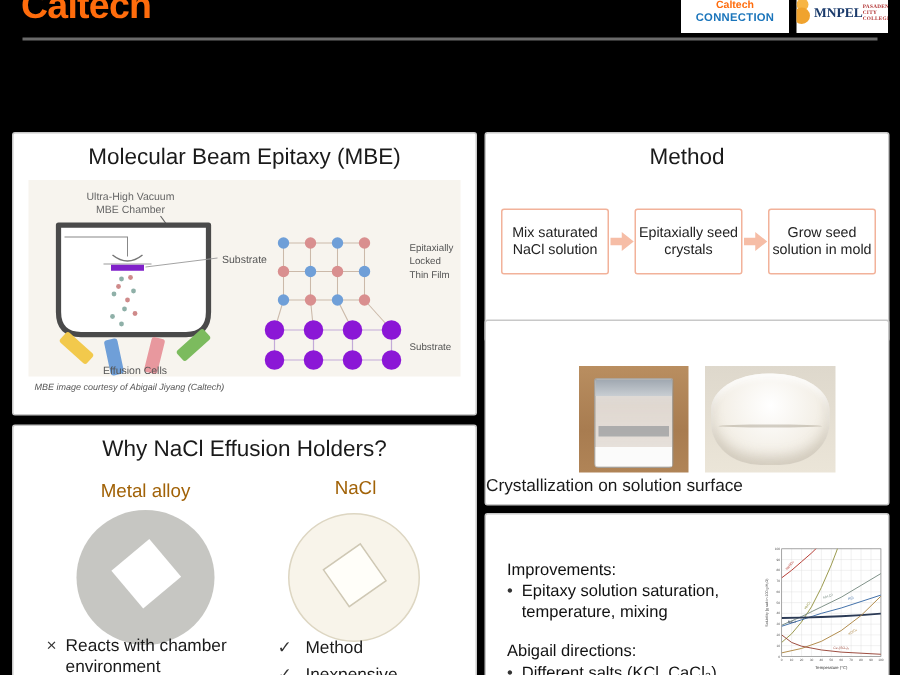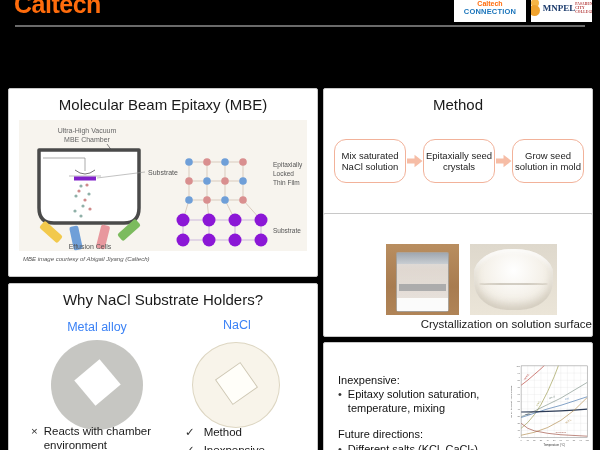--- a/index.html
+++ b/index.html
@@ -30,58 +30,58 @@
   #panel-method  { left:323px; top:88px;  width:270px; height:140px; }
   #panel-results { left:323px; top:213px; width:270px; height:124px; }
   #panel-outlook { left:323px; top:342px; width:270px; height:116px; }
   .panel-title { text-align:center; font-size:15px; color:#1a1a1a; margin-top:7px; }
 
   
   .mbe-figure { position:absolute; left:10px; top:31px; width:288px; height:131px; background:#f7f4ee; }
   .mbe-caption { position:absolute; left:14px; top:167px; font-size:6px; font-style:italic; color:#555; }
 
   
-  .why-col-label { position:absolute; width:120px; text-align:center; font-size:12.5px; color:#3b82f6; }
+  .why-col-label { position:absolute; width:120px; text-align:center; font-size:12.5px; color:#a16207; }
   #metal-label { left:28px; top:36px; } #nacl-label { left:168px; top:34px; }
   .holder-circle { position:absolute; border-radius:50%; }
   #metal-circle { left:42px; top:56px; width:92px; height:90px; background:#c6c6c2; }
   #nacl-circle  { left:183px; top:58px; width:88px; height:86px; background:#f8f4ea; border:1px solid #ddd6c2; }
   .diamond { position:absolute; }
   #metal-diamond { left:30px; top:26px; width:33px; height:33px; background:#fff; transform:rotate(50deg); }
   #nacl-diamond  { left:28px; top:25px; width:31px; height:31px; background:#fffef9; border:1px solid #cfc8b4; transform:rotate(55deg); }
   .why-points { position:absolute; font-size:11.5px; color:#1a1a1a; line-height:1.25; }
   #why-left-point { left:22px; top:140px; width:150px; display:flex; gap:6px; }
   #why-right-points { left:176px; top:141px; }
   #why-right-points .row { display:flex; gap:9px; margin-bottom:4px; }
   .pt-marker { flex:none; color:#333; }
 
   
   .steps { position:absolute; left:10px; top:50px; width:250px; display:flex; align-items:center; justify-content:space-between; }
-  .step-box { width:72px; min-height:44px; border:1.5px solid #f2b29a; border-radius:12px; background:#fff;
+  .step-box { width:72px; min-height:44px; border:1.5px solid #f2b29a; border-radius:2px; background:#fff;
     display:flex; align-items:center; justify-content:center; text-align:center; font-size:9.5px; color:#222;
     line-height:1.2; padding:3px 1px; }
   .flow-arrow { width:16px; height:14px; background:#f6bda6; flex:none;
     clip-path:polygon(0 32%, 50% 32%, 50% 5%, 100% 50%, 50% 95%, 50% 68%, 0 68%); }
 
   
   .photo { position:absolute; top:30px; height:71px; overflow:hidden; }
   #photo-beaker { left:62px; width:73px; background:linear-gradient(180deg,#b98e60 0%,#a87c50 60%,#b08457 100%); }
   .beaker { position:absolute; left:10px; right:10px; top:8px; bottom:3px;
     background:linear-gradient(180deg, rgba(222,226,231,.92) 0%, rgba(238,240,243,.78) 30%, rgba(244,246,248,.85) 100%);
     border:1px solid rgba(110,100,85,.5); border-radius:2px 2px 3px 3px; }
   .beaker-top { position:absolute; top:0; left:0; right:0; height:11px; background:linear-gradient(180deg,#99a2ac,#c6ccd2); opacity:.9; }
   .beaker-band { position:absolute; top:31px; left:2px; right:2px; height:7px; background:rgba(128,133,138,.55); }
   .beaker-bottom { position:absolute; bottom:0; height:13px; left:0; right:0; background:rgba(252,252,252,.95); }
   #photo-crystal { left:146px; width:87px; background:linear-gradient(180deg,#ded8cc,#ebe5d8); }
   .crystal { position:absolute; left:4px; right:4px; top:5px; bottom:5px;
     background:radial-gradient(ellipse at 50% 35%, #ffffff 0%, #f4f0e8 55%, #e6e0d2 100%);
     border-radius:48% 48% 42% 42% / 40% 40% 46% 46%;
     box-shadow:inset 0 -6px 8px rgba(160,150,130,.35), inset 0 3px 4px rgba(255,255,255,.85); }
   .crystal-seam { position:absolute; left:6%; right:6%; top:56%; height:2px; background:rgba(150,140,120,.4); border-radius:50%; }
-  .results-caption { position:absolute; top:104px; width:100%; text-align:right; font-size:11.5px; color:#1a1a1a; }
+  .results-caption { position:absolute; top:104px; width:100%; text-align:left; font-size:11.5px; color:#1a1a1a; }
 
   
   .outlook-text { position:absolute; left:14px; top:31px; width:172px; font-size:11px; color:#111; line-height:1.22; }
   .outlook-heading { margin-bottom:1px; }
   .bullet-row { display:flex; gap:6px; margin-bottom:2px; }
   .bullet-row .pt-marker { font-size:11px; }
   .outlook-gap { height:11px; }
   #solubility-chart { position:absolute; left:185px; top:12px; width:82px; height:100px; background:#fff; }
 
   svg text { font-family:"Liberation Sans", sans-serif; }
@@ -201,21 +201,21 @@
         <text x="254" y="47" font-size="6.5" fill="#555">Epitaxially</text>
         <text x="254" y="56" font-size="6.5" fill="#555">Locked</text>
         <text x="254" y="65" font-size="6.5" fill="#555">Thin Film</text>
         <text x="254" y="113" font-size="6.5" fill="#555">Substrate</text>
       </svg>
     </div>
     <div class="mbe-caption">MBE image courtesy of Abigail Jiyang (Caltech)</div>
   </div>
 
   <div class="panel" id="panel-why">
-    <div class="panel-title">Why NaCl Substrate Holders?</div>
+    <div class="panel-title">Why NaCl Effusion Holders?</div>
     <div class="why-col-label" id="metal-label">Metal alloy</div>
     <div class="why-col-label" id="nacl-label">NaCl</div>
     <div class="holder-circle" id="metal-circle">
       <div class="diamond" id="metal-diamond"></div>
     </div>
     <div class="holder-circle" id="nacl-circle">
       <div class="diamond" id="nacl-diamond"></div>
     </div>
     <div class="why-points" id="why-left-point">
       <span class="pt-marker">×</span>
@@ -255,27 +255,27 @@
     <div class="photo" id="photo-crystal">
       <div class="crystal">
         <div class="crystal-seam"></div>
       </div>
     </div>
     <div class="results-caption">Crystallization on solution surface</div>
   </div>
 
   <div class="panel" id="panel-outlook">
     <div class="outlook-text">
-      <div class="outlook-heading">Inexpensive:</div>
+      <div class="outlook-heading">Improvements:</div>
       <div class="bullet-row">
         <span class="pt-marker">•</span>
         <span>Epitaxy solution saturation, temperature, mixing</span>
       </div>
       <div class="outlook-gap"></div>
-      <div class="outlook-heading">Future directions:</div>
+      <div class="outlook-heading">Abigail directions:</div>
       <div class="bullet-row">
         <span class="pt-marker">•</span>
         <span>Different salts (KCl, CaCl₂)</span>
       </div>
     </div>
     <svg id="solubility-chart" viewBox="0 0 88 94">
         <defs>
           <clipPath id="plotclip">
             <rect x="13" y="5" width="71" height="77"></rect>
           </clipPath>

